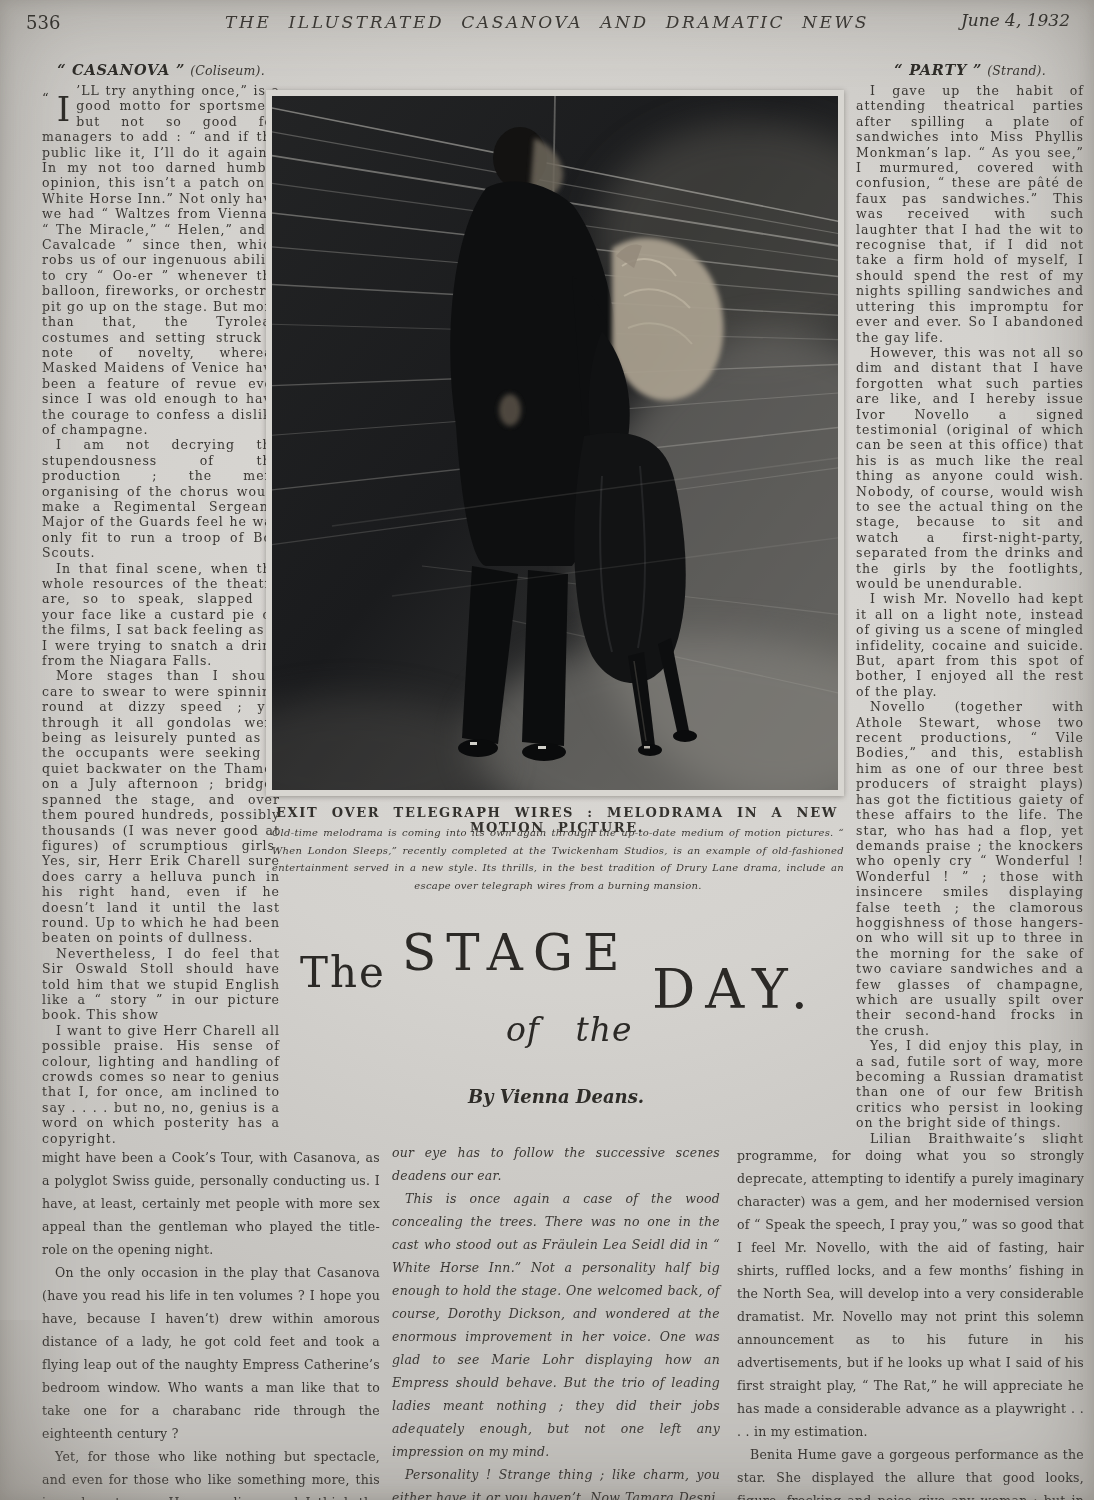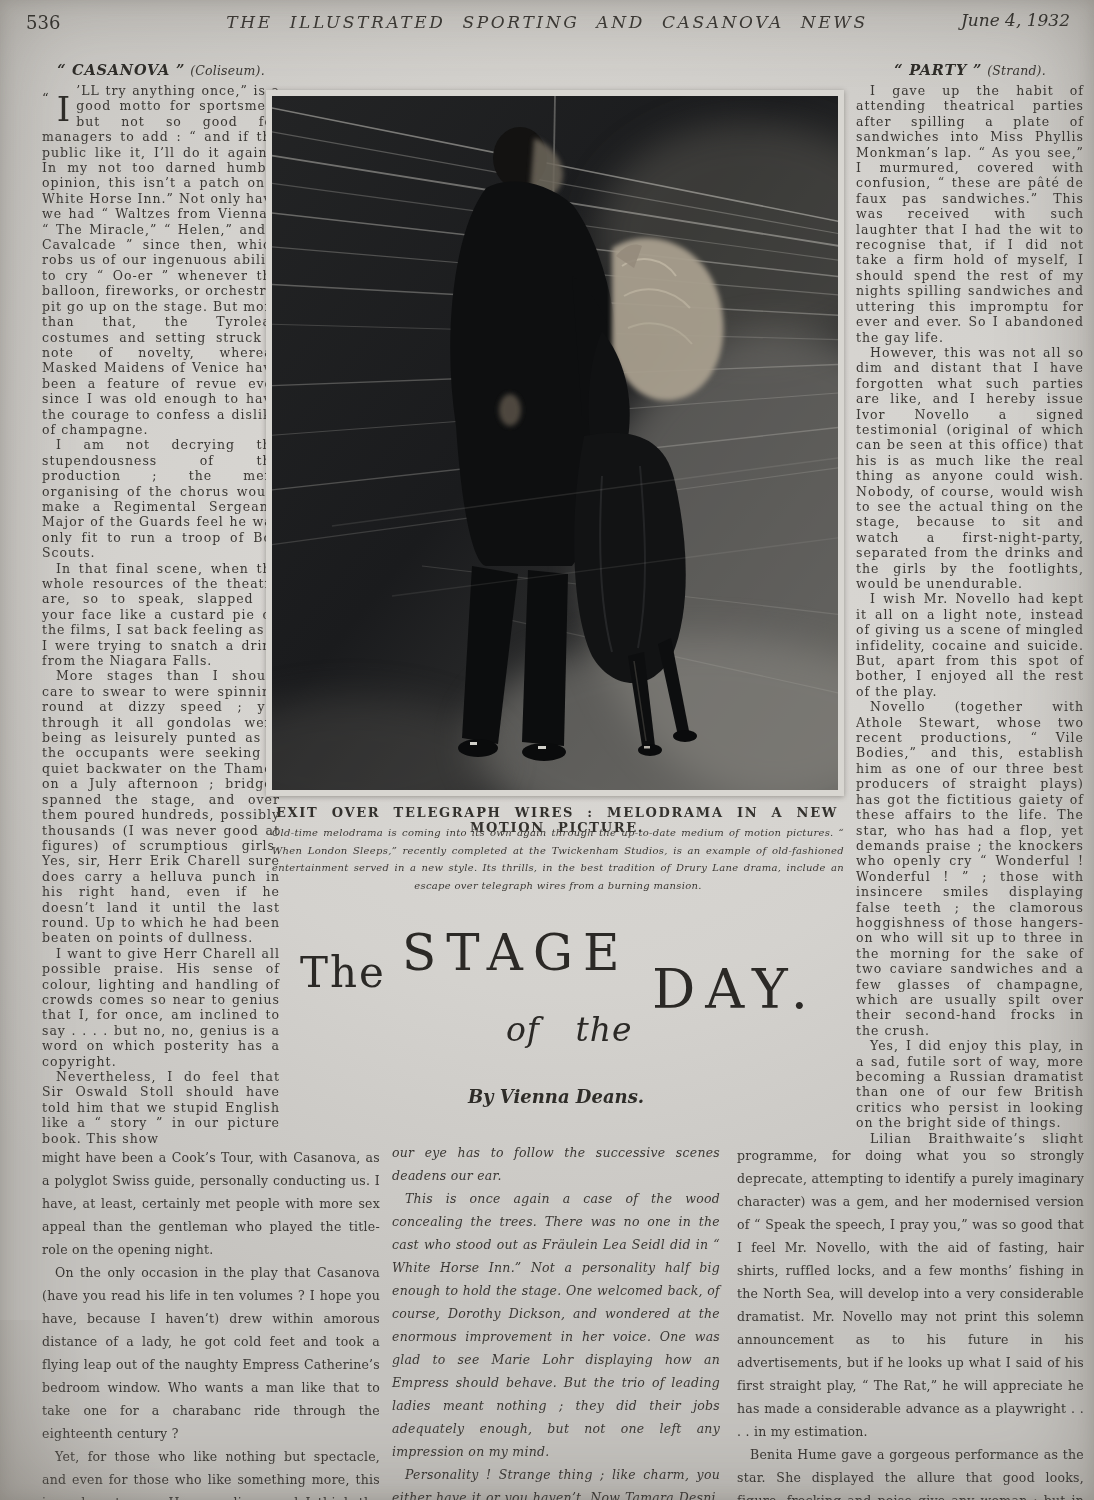--- a/index.html
+++ b/index.html
@@ -66,34 +66,34 @@
   .t-day{position:absolute;left:652px;top:958px;font-size:54px;letter-spacing:10px;color:#2b2926;}
   .byline{position:absolute;left:392px;top:1086px;width:328px;text-align:center;
     font-weight:bold;font-style:italic;font-size:18px;color:#2e2c28;}
 </style>
 </head>
 <body>
 
 <div class="page">
 
   <div class="pagenum">536</div>
-  <div class="masthead">THE  ILLUSTRATED  SPORTING  AND  CASANOVA  NEWS</div>
+  <div class="masthead">THE  ILLUSTRATED  CASANOVA  AND  DRAMATIC  NEWS</div>
   <div class="issue-date">June 4, 1932</div>
 
   <div class="col col-left-n">
     <p class="art-head">
       <span class="art-title">“ CASANOVA ”</span>
       <span class="art-venue">(Coliseum).</span>
     </p>
     <p class="body-n noindent"><span class="dropcap"><span class="dc-q">“ </span><span>I</span></span><span>’LL try anything once,” is a good motto for sportsmen, but not so good for managers to add : “ and if the public like it, I’ll do it again.”  In my not too darned humble opinion, this isn’t a patch on “ White Horse Inn.”  Not only have we had “ Waltzes from Vienna,” “ The Miracle,” “ Helen,” and “ Cavalcade ” since then, which robs us of our ingenuous ability to cry “ Oo-er ” whenever the balloon, fireworks, or orchestral pit go up on the stage.  But more than that, the Tyrolean costumes and setting struck a note of novelty, whereas Masked Maidens of Venice have been a feature of revue ever since I was old enough to have the courage to confess a dislike of champagne.</span></p>
     <p class="body-n">I am not decrying the stupendousness of the production ;  the mere organising of the chorus would make a Regimental Sergeant-Major of the Guards feel he was only fit to run a troop of Boy Scouts.</p>
     <p class="body-n">In that final scene, when the whole resources of the theatre are, so to speak, slapped in your face like a custard pie on the films, I sat back feeling as if I were trying to snatch a drink from the Niagara Falls.</p>
     <p class="body-n">More stages than I should care to swear to were spinning round at dizzy speed ;  yet through it all gondolas were being as leisurely punted as if the occupants were seeking a quiet backwater on the Thames on a July afternoon ;  bridges spanned the stage, and over them poured hundreds, possibly thousands (I was never good at figures) of scrumptious girls.  Yes, sir, Herr Erik Charell sure does carry a helluva punch in his right hand, even if he doesn’t land it until the last round.  Up to which he had been beaten on points of dullness.</p>
+    <p class="body-n">Nevertheless, I do feel that Sir Oswald Stoll should have told him that we stupid English like a “ story ” in our picture book.  This show</p>
     <p class="body-n">I want to give Herr Charell all possible praise.  His sense of colour, lighting and handling of crowds comes so near to genius that I, for once, am inclined to say . . . . but no, no, genius is a word on which posterity has a copyright.</p>
-    <p class="body-n">Nevertheless, I do feel that Sir Oswald Stoll should have told him that we stupid English like a “ story ” in our picture book.  This show</p>
   </div>
 
   <div class="col col-right-n">
     <p class="art-head">
       <span class="art-title">“ PARTY ”</span>
       <span class="art-venue">(Strand).</span>
     </p>
     <p class="body-n">I gave up the habit of attending theatrical parties after spilling a plate of sandwiches into Miss Phyllis Monkman’s lap.  “ As you see,” I murmured, covered with confusion, “ these are pâté de faux pas sandwiches.”  This was received with such laughter that I had the wit to recognise that, if I did not take a firm hold of myself, I should spend the rest of my nights spilling sandwiches and uttering this impromptu for ever and ever.  So I abandoned the gay life.</p>
     <p class="body-n">However, this was not all so dim and distant that I have forgotten what such parties are like, and I hereby issue Ivor Novello a signed testimonial (original of which can be seen at this office) that his is as much like the real thing as anyone could wish.  Nobody, of course, would wish to see the actual thing on the stage, because to sit and watch a first-night-party, separated from the drinks and the girls by the footlights, would be unendurable.</p>
     <p class="body-n">I wish Mr. Novello had kept it all on a light note, instead of giving us a scene of mingled infidelity, cocaine and suicide.  But, apart from this spot of bother, I enjoyed all the rest of the play.</p>

